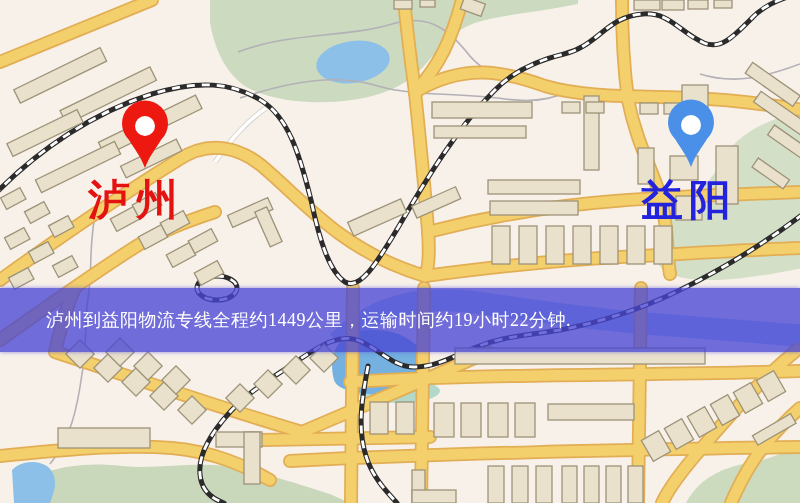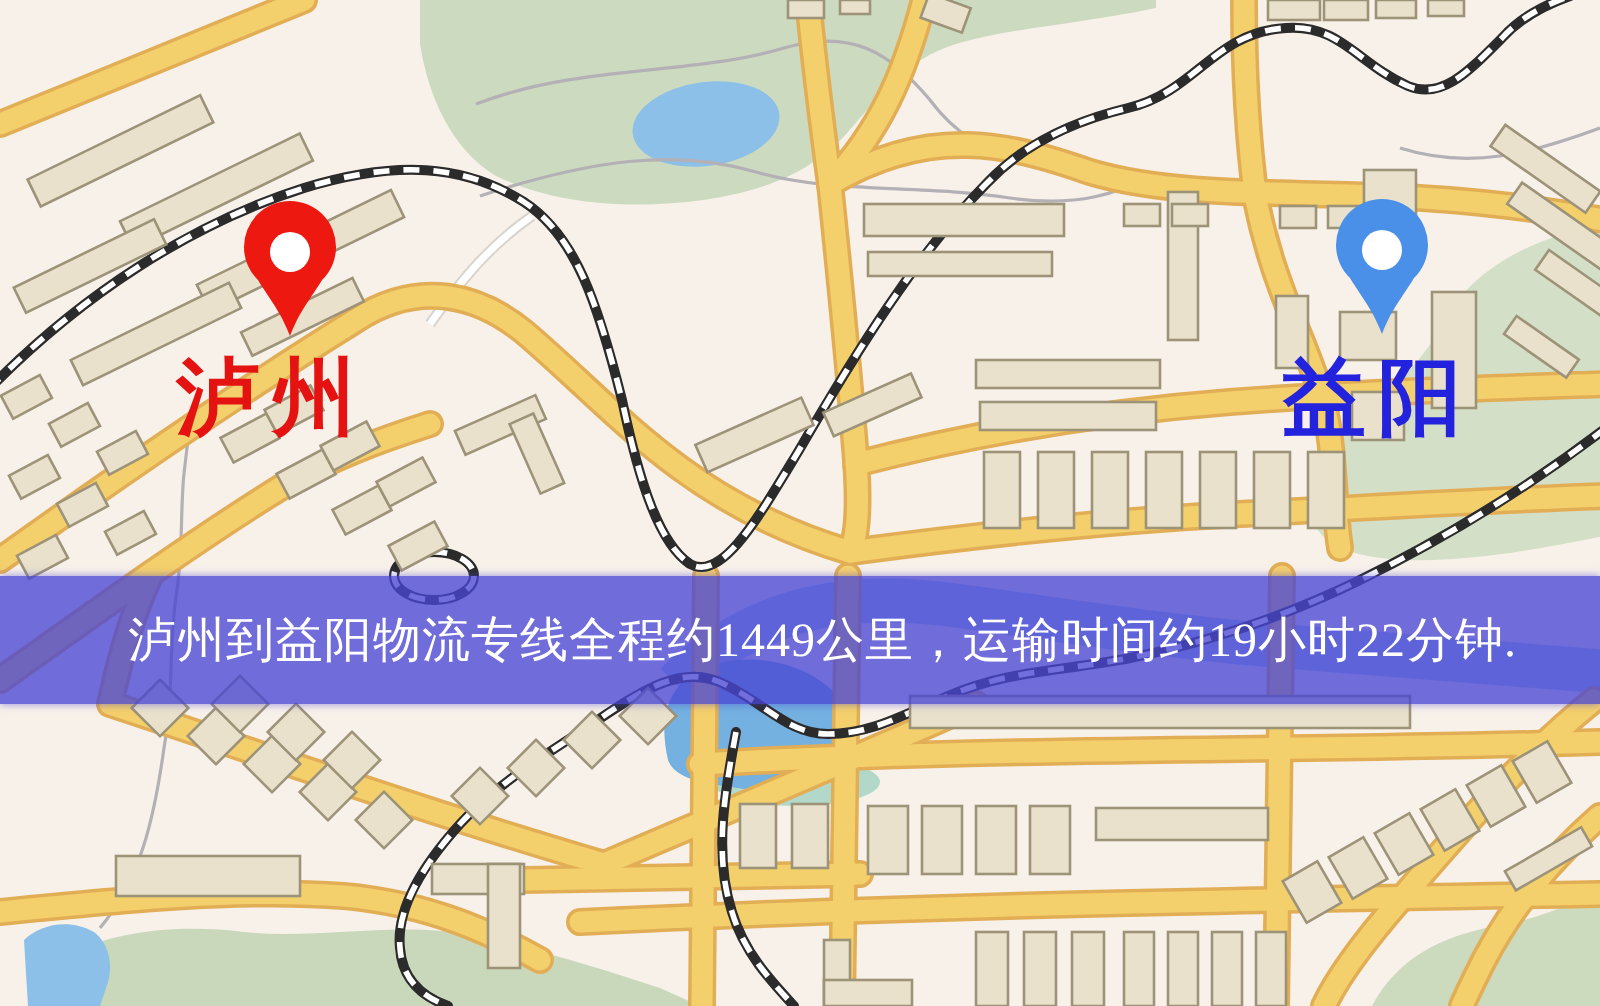--- a/index.html
+++ b/index.html
@@ -15,22 +15,22 @@
   .trail{stroke:#b3b0b6;stroke-width:1.6;fill:none;}
   
   .place-label{position:absolute;font-weight:700;font-size:42px;line-height:42px;
                letter-spacing:6px;white-space:nowrap;user-select:none;}
   #origin-label{left:88px;top:179px;color:#e51212;}
   #destination-label{left:641px;top:179px;color:#2323dd;}
   
   #info-banner{position:absolute;left:0;top:288px;width:800px;height:64px;
                background:rgba(73,70,212,0.78);display:flex;align-items:center;
                box-shadow:0 0 4px rgba(73,70,212,0.6);}
-  #info-banner span{color:#ffffff;font-size:24px;letter-spacing:0.5px;
-                    padding-left:64px;white-space:nowrap;}
+  #info-banner span{color:#ffffff;font-size:18px;letter-spacing:0.5px;
+                    padding-left:46px;white-space:nowrap;}
 </style>
 </head>
 <body>
 
 <div id="stage">
 
 <svg id="map-svg" width="800" height="503" viewBox="0 0 800 503" xmlns="http://www.w3.org/2000/svg">
 
   <defs>
     <g id="roadset" fill="none">

